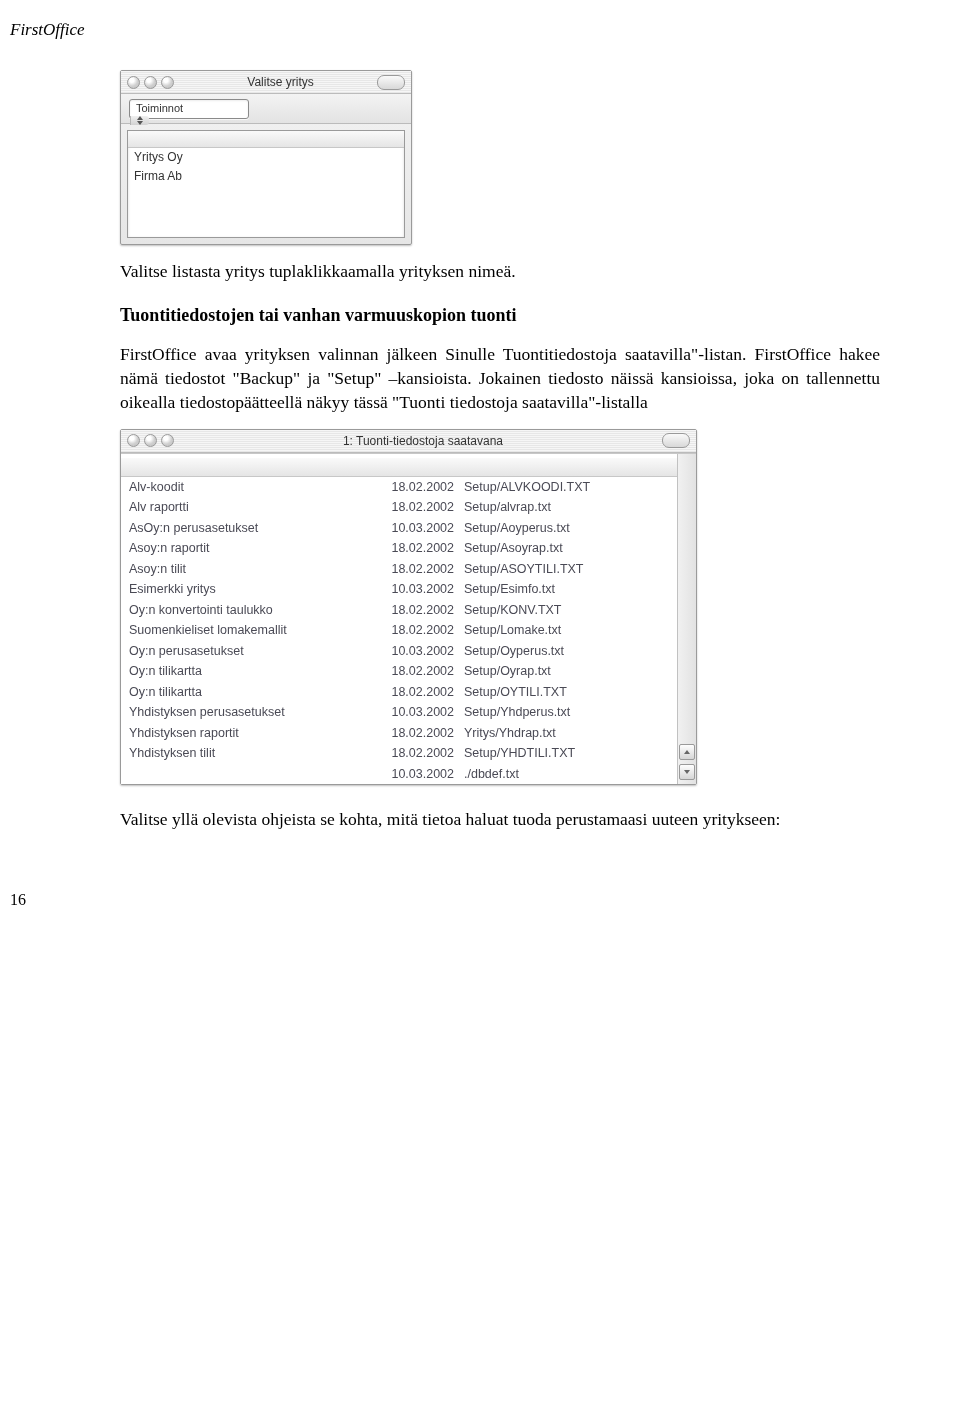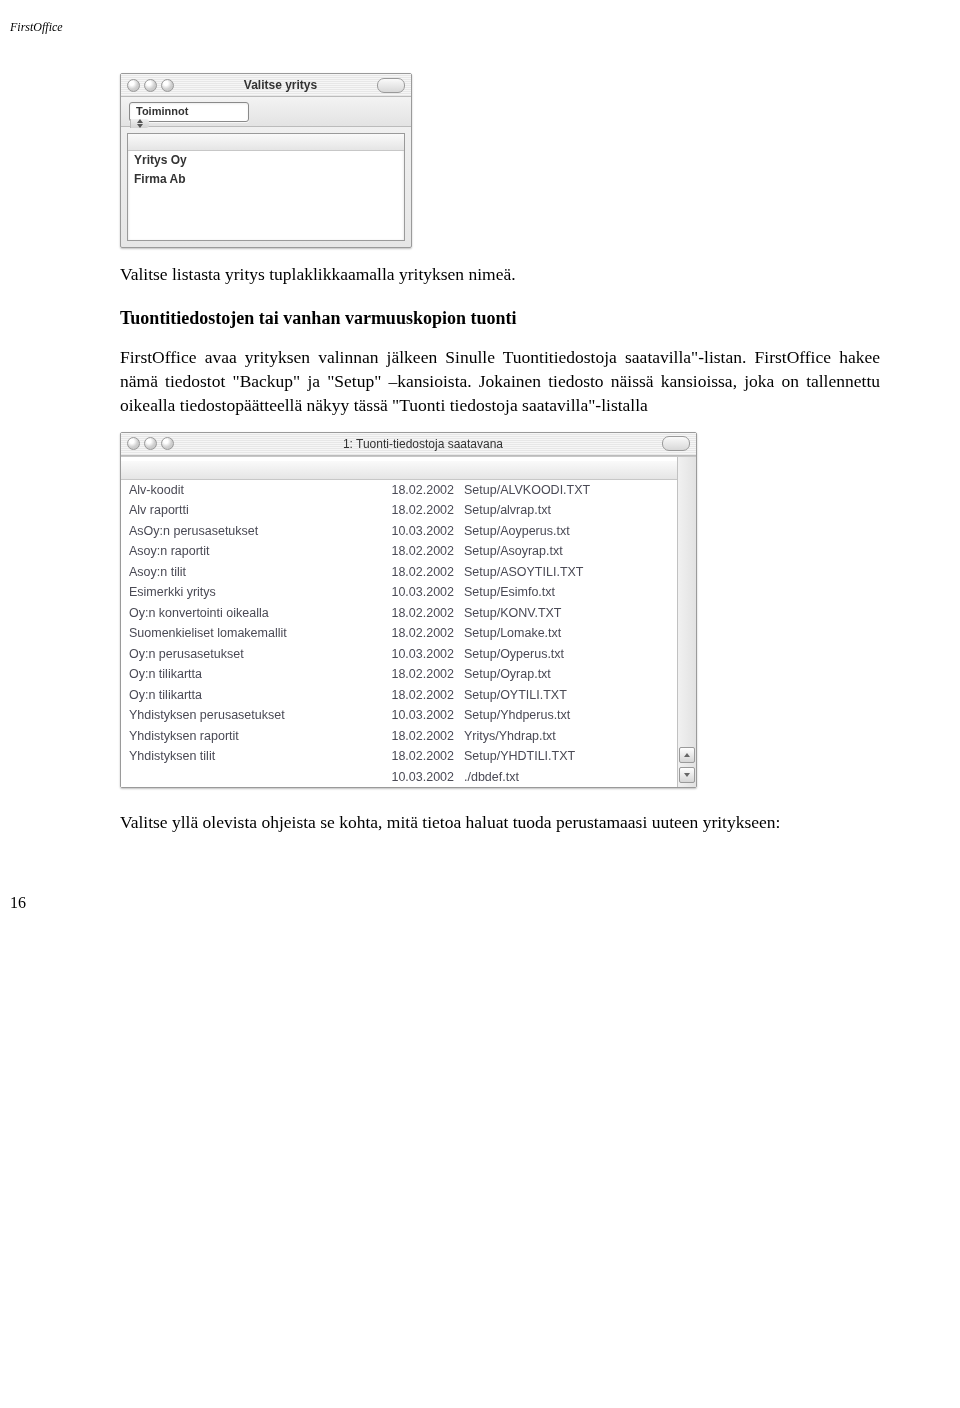--- a/index.html
+++ b/index.html
@@ -9,22 +9,22 @@
     background: #fff;
     color: #000;
     width: 960px;
   }
   .page {
     padding: 20px 80px 40px 120px;
     box-sizing: border-box;
   }
   .header-italic {
     font-style: italic;
-    font-size: 12px;
-    margin-bottom: 38px;
+    font-size: 17px;
+    margin-bottom: 30px;
     margin-left: -110px;
   }
   .page-number {
     font-size: 16px;
     margin-top: 60px;
     margin-left: -110px;
   }
 
   
   .win {
@@ -178,21 +178,21 @@
   }
   ol.num li { padding-left: 4px; }
 </style>
 </head>
 <body>
 
 <div class="page">
 
   <div class="header-italic">FirstOffice</div>
 
-  <div class="win" style="width:290px;font-weight:bold;">
+  <div class="win" style="width:290px;">
     <div class="titlebar">
       <div class="traffic">
         <div class="dot"></div>
         <div class="dot"></div>
         <div class="dot"></div>
       </div>
       <div class="title">Valitse yritys</div>
       <div class="pill"></div>
     </div>
     <div class="toolbar">
@@ -255,21 +255,21 @@
               <span class="fname">Asoy:n tilit</span>
               <span class="fdate">18.02.2002</span>
               <span class="fpath">Setup/ASOYTILI.TXT</span>
             </div>
             <div class="frow">
               <span class="fname">Esimerkki yritys</span>
               <span class="fdate">10.03.2002</span>
               <span class="fpath">Setup/Esimfo.txt</span>
             </div>
             <div class="frow">
-              <span class="fname">Oy:n konvertointi oikealla</span>
+              <span class="fname">Oy:n konvertointi taulukko</span>
               <span class="fdate">18.02.2002</span>
               <span class="fpath">Setup/KONV.TXT</span>
             </div>
             <div class="frow">
               <span class="fname">Suomenkieliset lomakemallit</span>
               <span class="fdate">18.02.2002</span>
               <span class="fpath">Setup/Lomake.txt</span>
             </div>
             <div class="frow">
               <span class="fname">Oy:n perusasetukset</span>

